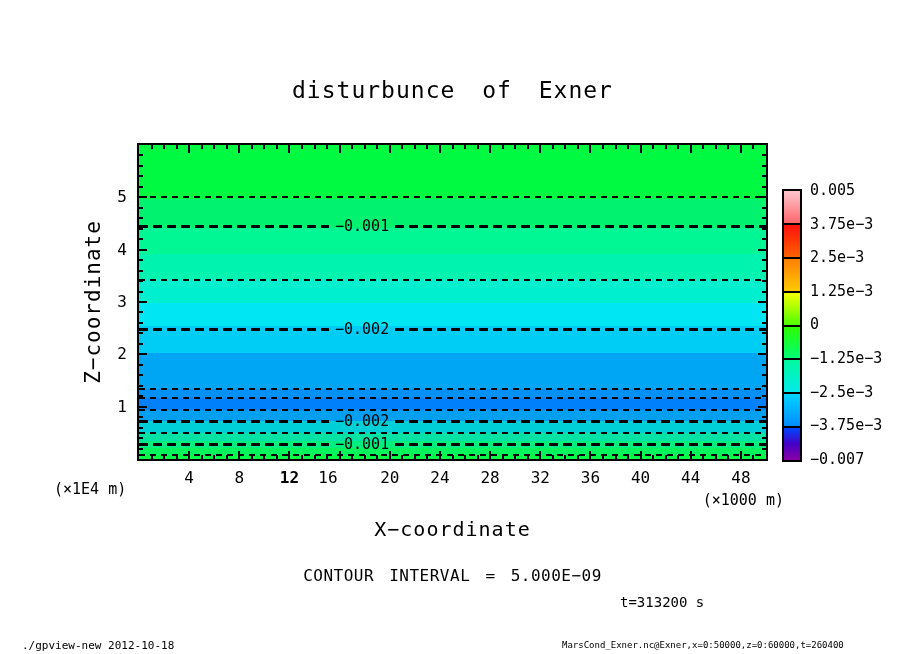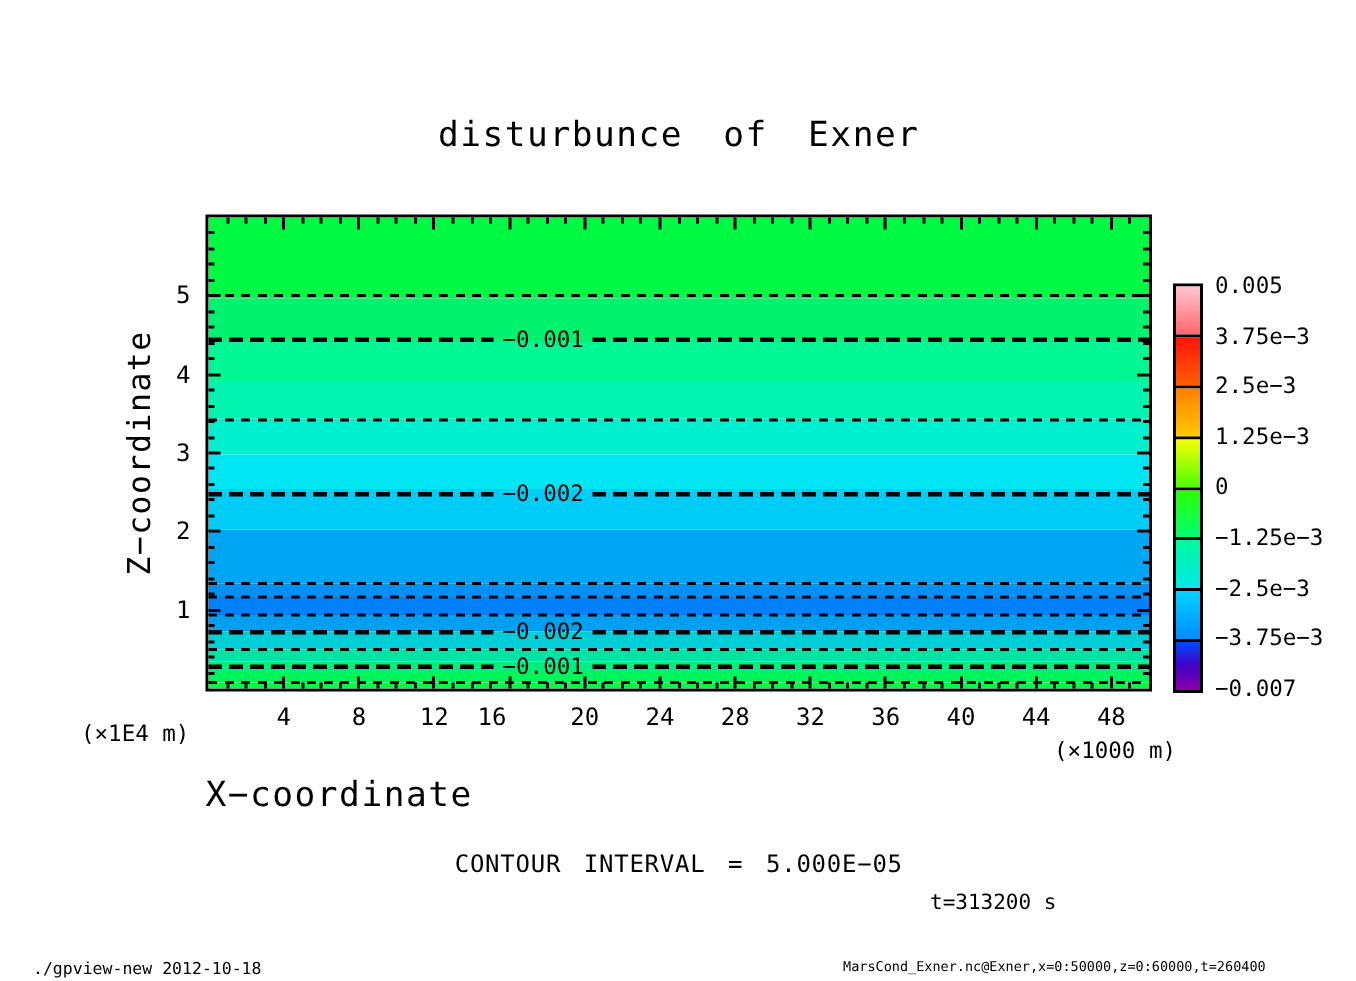--- a/index.html
+++ b/index.html
@@ -4,21 +4,21 @@
 <style>
   html,body{margin:0;padding:0;background:#fff}
   body{width:904px;height:654px;position:relative;overflow:hidden;
        font-family:"DejaVu Sans Mono","Liberation Mono",monospace;color:#000}
   .abs{position:absolute}
   .title{left:137px;top:77px;width:631px;text-align:center;font-size:23px;
          letter-spacing:1px;word-spacing:12px;white-space:nowrap}
   .ylabel{left:93px;top:302px;transform:translate(-50%,-50%) rotate(-90deg);
           font-size:21px;letter-spacing:1px;white-space:nowrap}
   .yunit{left:54px;top:480px;font-size:15px;white-space:nowrap}
-  .xlabel{left:137px;top:517px;width:631px;font-size:23px;
+  .xlabel{left:137px;top:517px;width:631px;text-align:center;font-size:20px;
           letter-spacing:1px;white-space:nowrap}
   .xunit{left:598px;top:491px;width:186px;text-align:right;font-size:15px;white-space:nowrap}
   .cinote{left:137px;top:566px;width:631px;text-align:center;font-size:16px;
           letter-spacing:.5px;word-spacing:5px;white-space:nowrap}
   .tnote{left:620px;top:594px;font-size:14px;white-space:nowrap}
   .footl{left:22px;top:639px;font-size:11px;white-space:nowrap}
   .footr{left:562px;top:640px;font-size:9px;white-space:nowrap}
 
   .plot{left:137px;top:143px;width:631px;height:318px;border:2px solid #000;
         box-sizing:border-box}
@@ -271,21 +271,21 @@
         <div class="tick" style="top: 19.9333px; height: 2px; width: 4px; left: 0px;"></div>
         <div class="tick" style="top: 19.9333px; height: 2px; width: 4px; right: 0px;"></div>
         <div class="tick" style="top: 9.46667px; height: 2px; width: 4px; left: 0px;"></div>
         <div class="tick" style="top: 9.46667px; height: 2px; width: 4px; right: 0px;"></div>
       </div>
   </div>
 
   <div id="xticklabels">
       <div class="xticklab" style="left: 169.16px;">4</div>
       <div class="xticklab" style="left: 219.32px;">8</div>
-      <div class="xticklab" style="left: 269.48px;">12</div>
+      <div class="xticklab" style="left: 269.48px; font-weight: bold;">12</div>
       <div class="xticklab" style="left: 308px;">16</div>
       <div class="xticklab" style="left: 369.8px;">20</div>
       <div class="xticklab" style="left: 419.96px;">24</div>
       <div class="xticklab" style="left: 470.12px;">28</div>
       <div class="xticklab" style="left: 520.28px;">32</div>
       <div class="xticklab" style="left: 570.44px;">36</div>
       <div class="xticklab" style="left: 620.6px;">40</div>
       <div class="xticklab" style="left: 670.76px;">44</div>
       <div class="xticklab" style="left: 720.92px;">48</div>
     </div>
@@ -315,17 +315,17 @@
       <div class="cbarlab" style="top: 214.6px;">3.75e−3</div>
       <div class="cbarlab" style="top: 248.2px;">2.5e−3</div>
       <div class="cbarlab" style="top: 281.8px;">1.25e−3</div>
       <div class="cbarlab" style="top: 315.4px;">0</div>
       <div class="cbarlab" style="top: 349px;">−1.25e−3</div>
       <div class="cbarlab" style="top: 382.6px;">−2.5e−3</div>
       <div class="cbarlab" style="top: 416.2px;">−3.75e−3</div>
       <div class="cbarlab" style="top: 449.8px;">−0.007</div>
     </div>
 
-  <div class="abs cinote">CONTOUR INTERVAL = 5.000E−05</div>
+  <div class="abs cinote">CONTOUR INTERVAL = 5.000E−09</div>
   <div class="abs tnote">t=313200 s</div>
   <div class="abs footl">./gpview-new  2012-10-18</div>
   <div class="abs footr">MarsCond_Exner.nc@Exner,x=0:50000,z=0:60000,t=260400</div>
 </div>
 
 </body></html>

